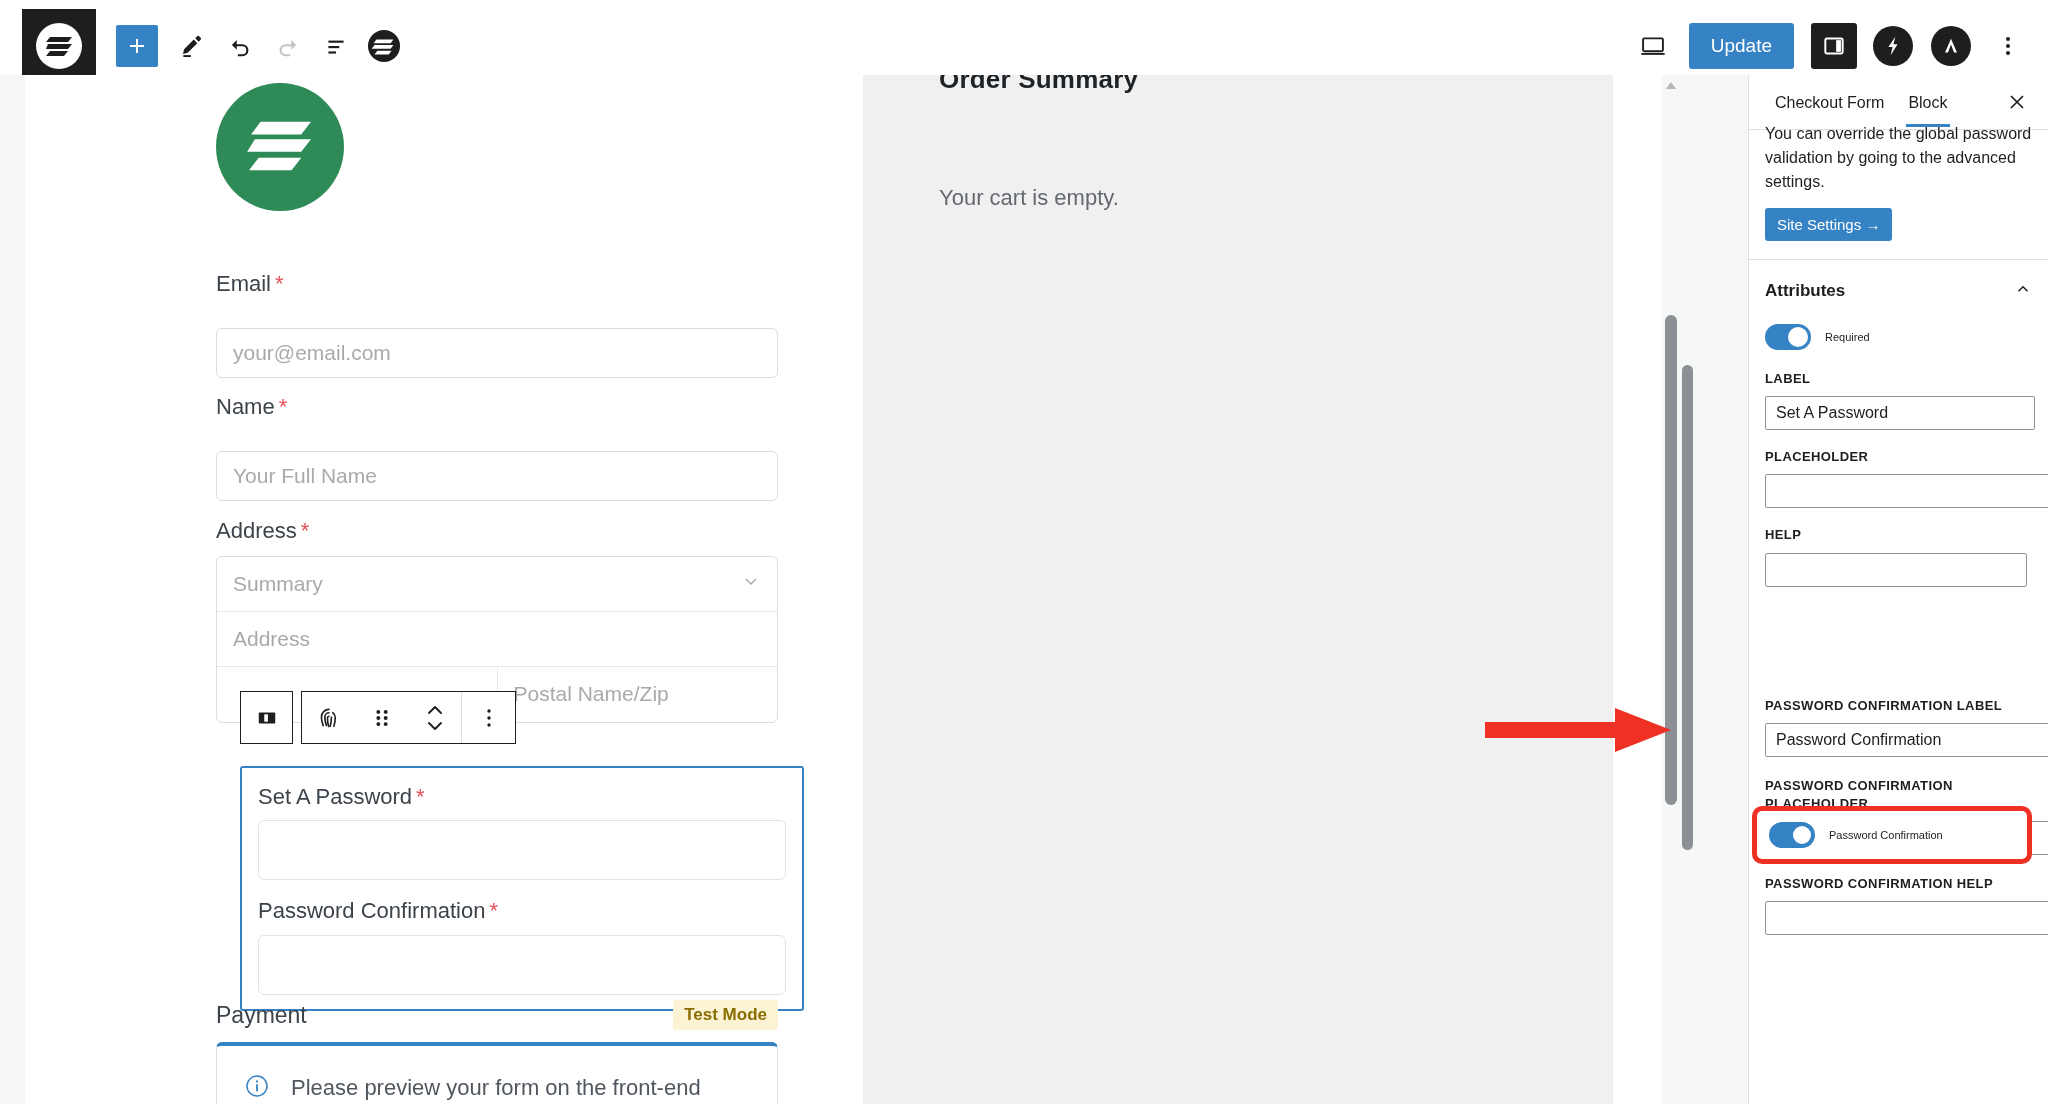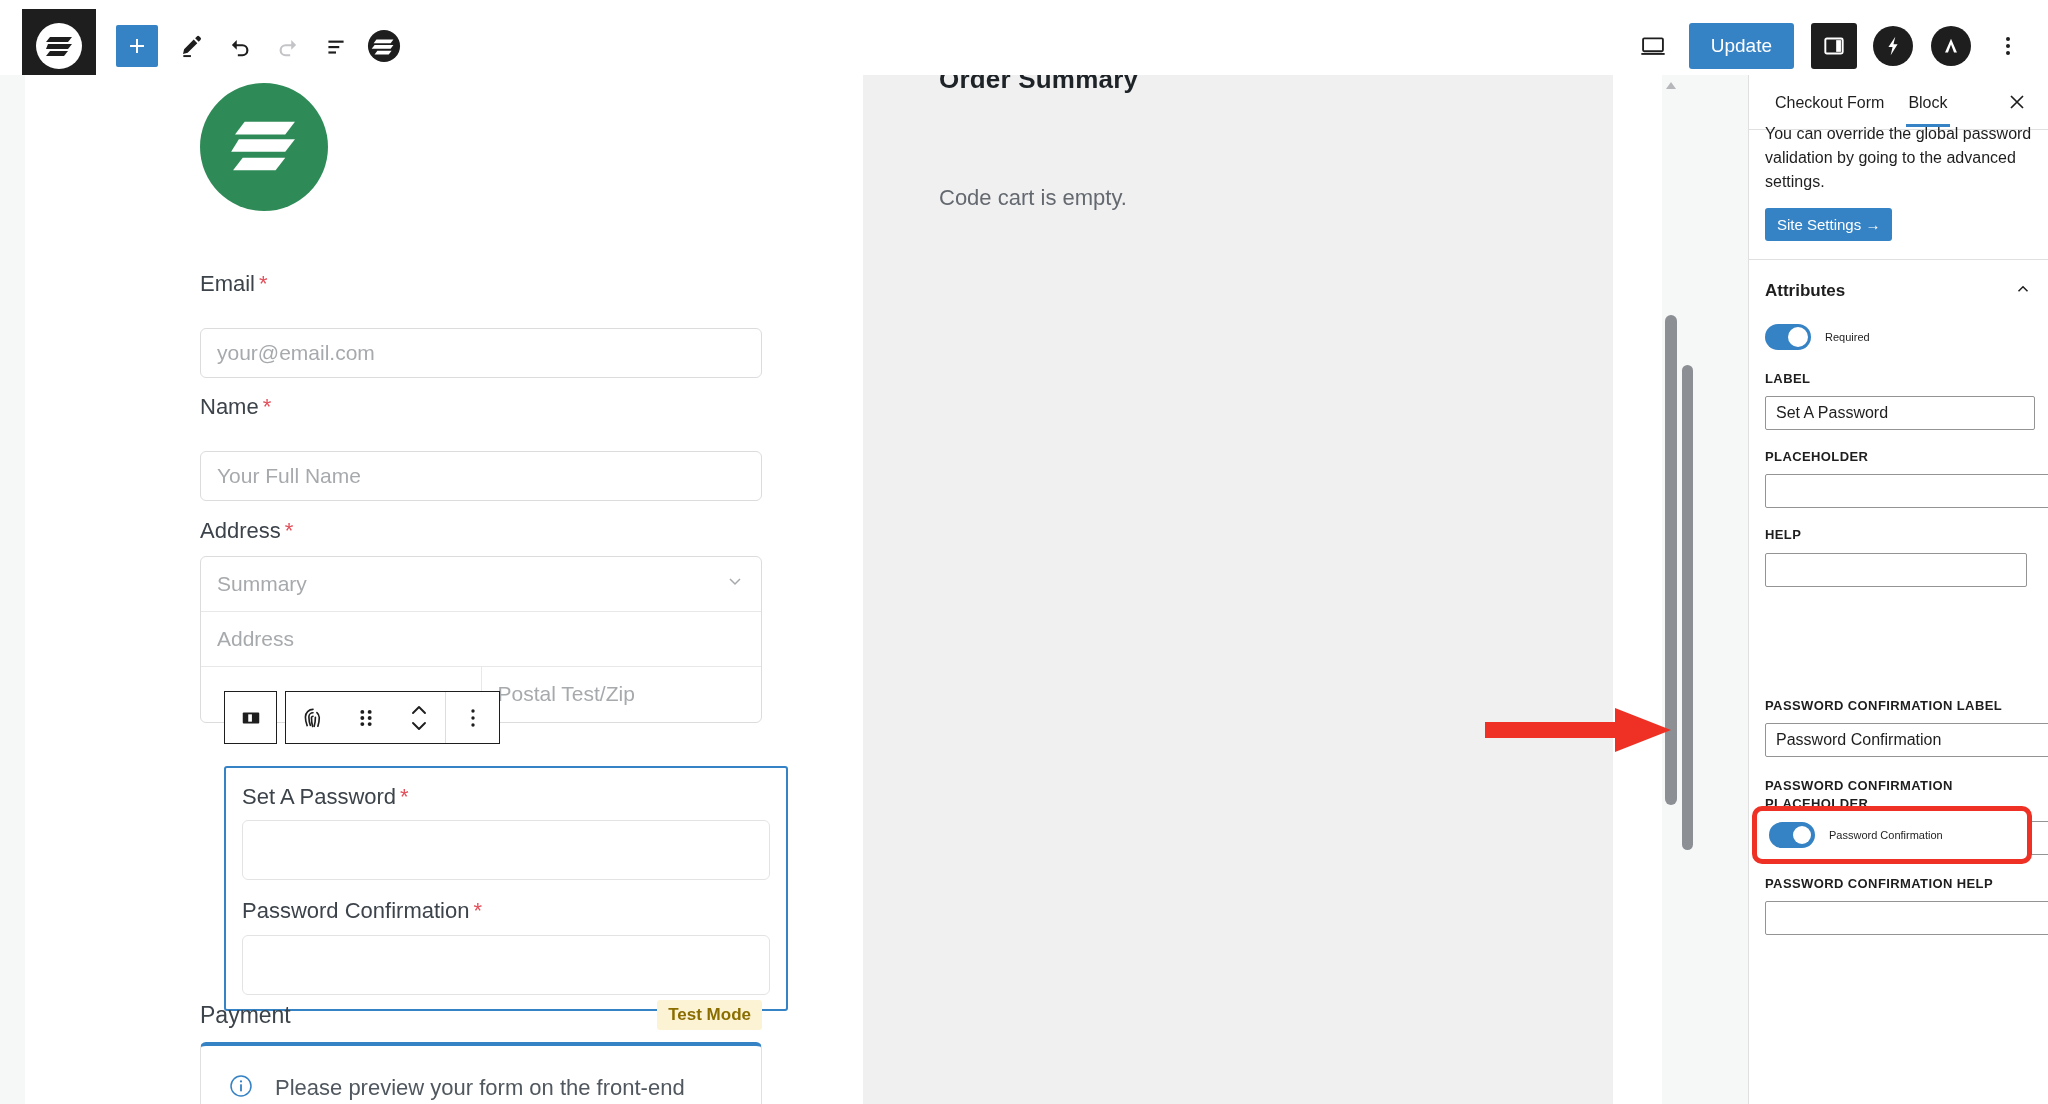--- a/index.html
+++ b/index.html
@@ -120,21 +120,21 @@
     position: absolute;
     top: 0; left: 25px;
     width: 1655px; height: 1029px;
     background: #ffffff;
     overflow: hidden;
   }
 
   
   .form-col {
     position: absolute;
-    top: 0; left: 0;
+    top: 0; left: 16px;
     width: 813px; height: 1029px;
     background: #ffffff;
     padding: 0;
   }
   .sc-logo-round {
     position: absolute;
     top: 8px; left: 175px;
     width: 128px; height: 128px;
     border-radius: 50%;
     background: #2e8b57;
@@ -603,21 +603,21 @@
               </span>
             </div>
             <div class="addr-row">
               <span>Address</span>
             </div>
             <div class="addr-row-split">
               <div class="addr-cell">
                 <span></span>
               </div>
               <div class="addr-cell">
-                <span>Postal Test/Zip</span>
+                <span>Postal Name/Zip</span>
               </div>
             </div>
           </div>
         </div>
 
         <div class="block-toolbar">
           <div class="bt-group solo">
             <svg width="22" height="22" viewBox="0 0 24 24">
               <rect x="3" y="6" width="18" height="12" rx="1" fill="#1e1e1e"></rect>
               <rect x="9" y="8" width="4" height="8" fill="#fff"></rect>
@@ -686,21 +686,21 @@
                 <circle cx="12" cy="7.4" r="1.1" fill="#3582c4"></circle>
               </svg>
             </span>
             <div class="pay-notice-text">Please preview your form on the front-end to view processors.</div>
           </div>
         </div>
       </div>
 
       <div class="summary-col">
         <div class="summary-title">Order Summary</div>
-        <div class="summary-empty">Code cart is empty.</div>
+        <div class="summary-empty">Your cart is empty.</div>
       </div>
 
       <div class="canvas-scrollbar">
         <div class="canvas-scroll-up">
           <svg width="12" height="10" viewBox="0 0 12 10">
               <path d="M6 1l5 7H1z" fill="#b5b7ba"></path>
             </svg>
         </div>
         <div class="canvas-scroll-thumb"></div>
       </div>

